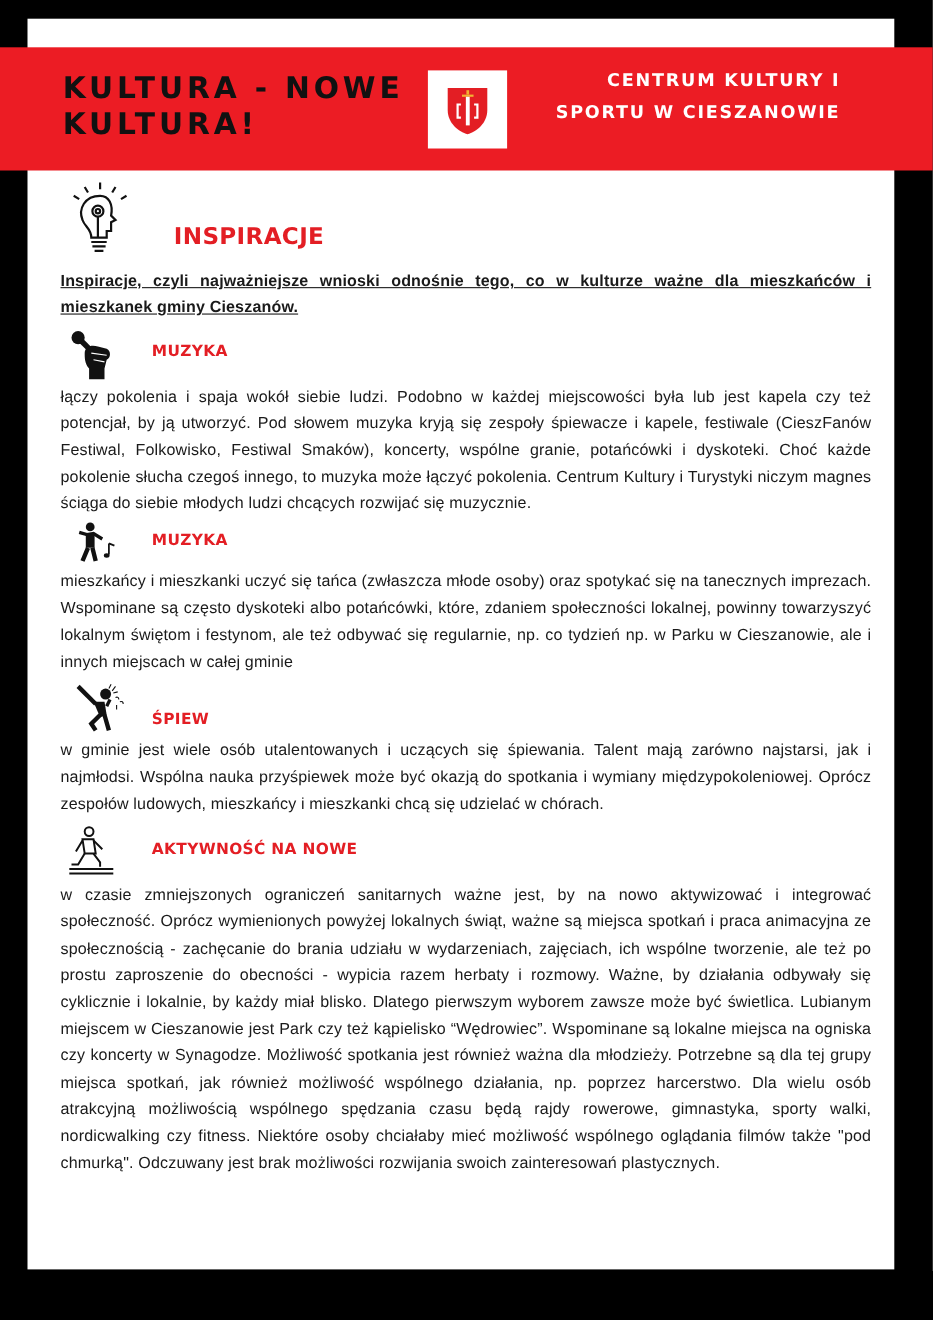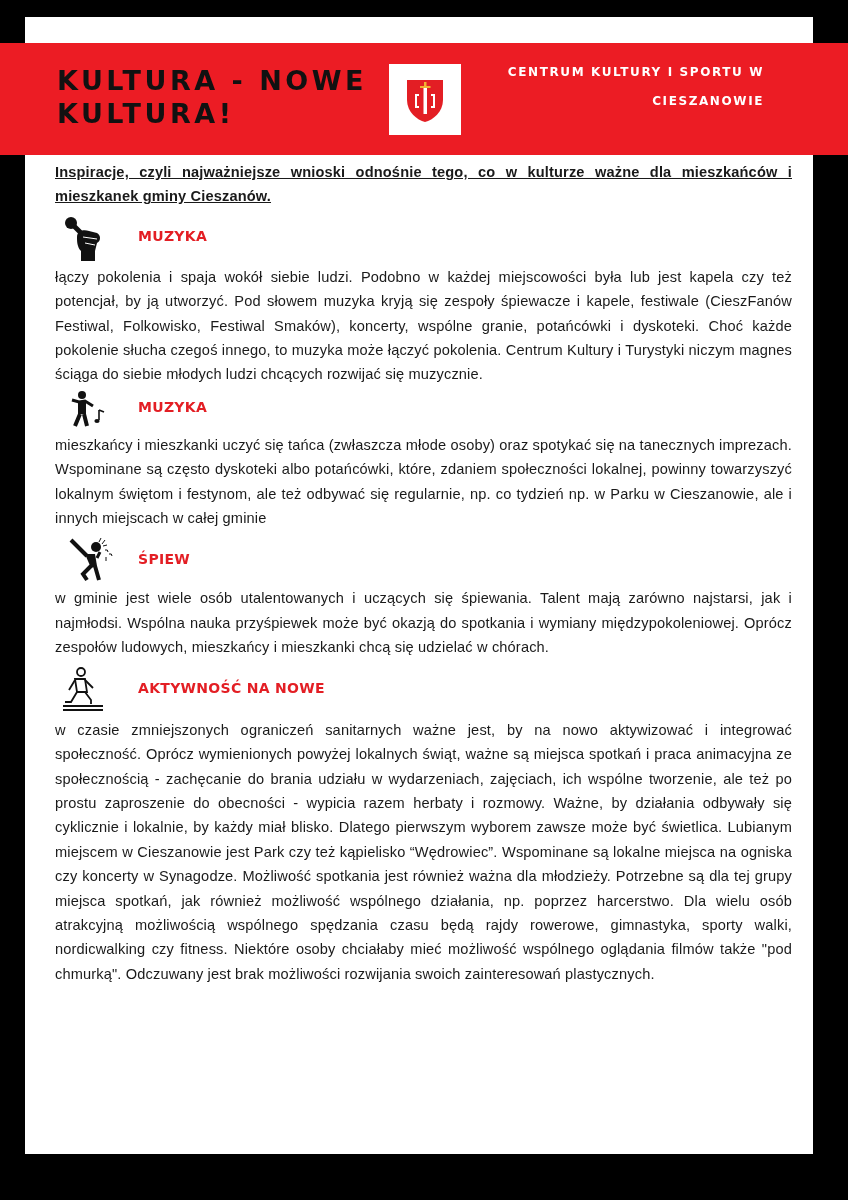--- a/index.html
+++ b/index.html
@@ -20,21 +20,21 @@
     font-family: "DejaVu Sans", sans-serif; font-weight: bold;
     font-size: 27px; line-height: 33px; letter-spacing: 3.5px; color: #111;
   }
   .logo-box {
     position: absolute; left: 389px; top: 64px; width: 72px; height: 71px; background: #fff;
   }
   .logo-box svg { position: absolute; left: 14px; top: 12px; }
   .banner-org {
     position: absolute; right: 84px; top: 58px; width: 260px; text-align: right;
     font-family: "DejaVu Sans", sans-serif; font-weight: bold;
-    font-size: 12px; line-height: 29px; letter-spacing: 1.6px; color: #fff;
+    font-size: 16px; line-height: 29px; letter-spacing: 1.6px; color: #fff;
   }
   .content {
     position: absolute; left: 55px; top: 160px; width: 737px;
     color: #1a1a1a;
   }
   .section-head { position: relative; height: 48px; }
   .section-icon { position: absolute; left: 10px; top: 0; }
   .section-title {
     position: absolute; left: 83px; font-family: "DejaVu Sans", sans-serif;
     font-weight: bold; color: #e31e24; font-size: 14px; letter-spacing: 0.3px;
@@ -60,20 +60,31 @@
     <rect x="17" y="10" width="10.5" height="2" fill="#f2b233"></rect>
     <rect x="20.5" y="12" width="3.5" height="26" fill="#fff"></rect>
     <path d="M12 18 h4 v2 h-2 v10 h2 v2 h-4 z" fill="#fff"></path>
     <path d="M32 18 h-4 v2 h2 v10 h-2 v2 h4 z" fill="#fff"></path>
   </svg>
 </div>
 <div class="banner-org">CENTRUM KULTURY I SPORTU W CIESZANOWIE</div>
 
 <div class="content">
 
+  <div style="position:relative;height:84px;">
+    <svg class="section-icon" style="left:6px;top:4px;" width="60" height="66" viewBox="0 0 60 66" fill="none" stroke="#111" stroke-width="2">
+      <path d="M30 2 v6 M16 6 l3 5 M44 6 l-3 5 M6 14 l5 3 M54 14 l-5 3"></path>
+      <path d="M30 14 C16 14 10 26 14 36 C16 42 22 44 22 52 H36 V46 H40 V38 L44 36 L40 32 C42 22 38 14 30 14 Z"></path>
+      <circle cx="28" cy="28" r="5"></circle>
+      <circle cx="28" cy="28" r="2"></circle>
+      <path d="M28 33 V52"></path>
+      <path d="M22 56 H36 M23 60 H35 M25 64 H33"></path>
+    </svg>
+    <div class="section-title intro-title" style="top:43px;left:103px;">INSPIRACJE</div>
+  </div>
   <p class="p bold">Inspiracje, czyli najważniejsze wnioski odnośnie tego, co w kulturze ważne dla mieszkańców i mieszkanek gminy Cieszanów.</p>
 
   <div class="section-head" style="height:52px;margin-top:4px;">
     <svg class="section-icon" style="left:8px;top:2px;" width="44" height="46" viewBox="0 0 44 46">
       <circle cx="8" cy="8" r="6" fill="#111"></circle>
       <path d="M11 11 L22 22" stroke="#111" stroke-width="5"></path>
       <path d="M14 22 C14 16 20 14 26 16 L34 18 C38 20 38 26 34 28 L32 36 V46 H18 V36 C14 32 14 26 14 22 Z" fill="#111"></path>
       <path d="M20 22 L34 24 M22 28 L32 30" stroke="#fff" stroke-width="1"></path>
     </svg>
     <div class="section-title" style="top:15px;">MUZYKA</div>
@@ -97,21 +108,21 @@
   <div class="section-head" style="height:52px;margin-top:4px;">
     <svg class="section-icon" style="left:14px;top:2px;" width="46" height="46" viewBox="0 0 46 46">
       <circle cx="27" cy="11" r="5" fill="#111"></circle>
       <path d="M2 4 L18 20" stroke="#111" stroke-width="4"></path>
       <path d="M16 18 L26 18 L28 30 L22 32 Z" fill="#111"></path>
       <path d="M22 30 L14 38 L18 44 M26 30 L30 44" stroke="#111" stroke-width="4" fill="none"></path>
       <path d="M28 22 L31 16" stroke="#111" stroke-width="3"></path>
       <path d="M32 2 L30 6 M36 4 L33 8 M38 9 L34 10" stroke="#111" stroke-width="1"></path>
       <path d="M36 14 q3 -1 3 2 M40 18 q3 -1 3 2 M37 21 v4" stroke="#111" stroke-width="1" fill="none"></path>
     </svg>
-    <div class="section-title" style="top:17px;text-align:center;">ŚPIEW</div>
+    <div class="section-title" style="top:28px;text-align:center;">ŚPIEW</div>
   </div>
   <p class="p">w gminie jest wiele osób utalentowanych i uczących się śpiewania. Talent mają zarówno najstarsi, jak i najmłodsi. Wspólna nauka przyśpiewek może być okazją do spotkania i wymiany międzypokoleniowej. Oprócz zespołów ludowych, mieszkańcy i mieszkanki chcą się udzielać w chórach.</p>
 
   <div class="section-head" style="height:54px;margin-top:4px;">
     <svg class="section-icon" style="left:6px;top:2px;" width="44" height="46" viewBox="0 0 44 46" fill="none" stroke="#111" stroke-width="1.8">
       <circle cx="20" cy="6" r="4"></circle>
       <path d="M14 13 L24 13 L26 26 L16 26 Z"></path>
       <path d="M14 14 L8 24 M24 14 L32 22"></path>
       <path d="M16 26 L10 36 L4 36 M24 26 L30 34 L30 38"></path>
       <path d="M2 40 H42 M2 44 H42"></path>

